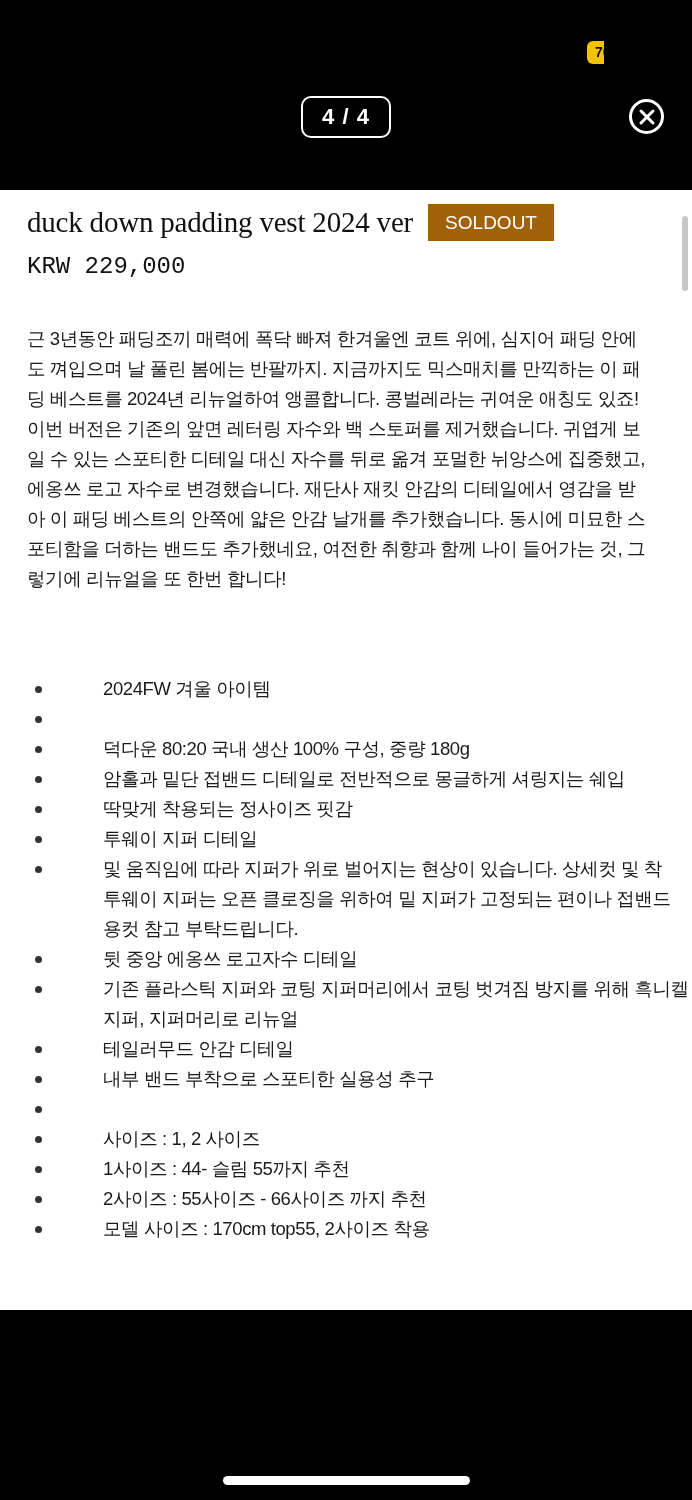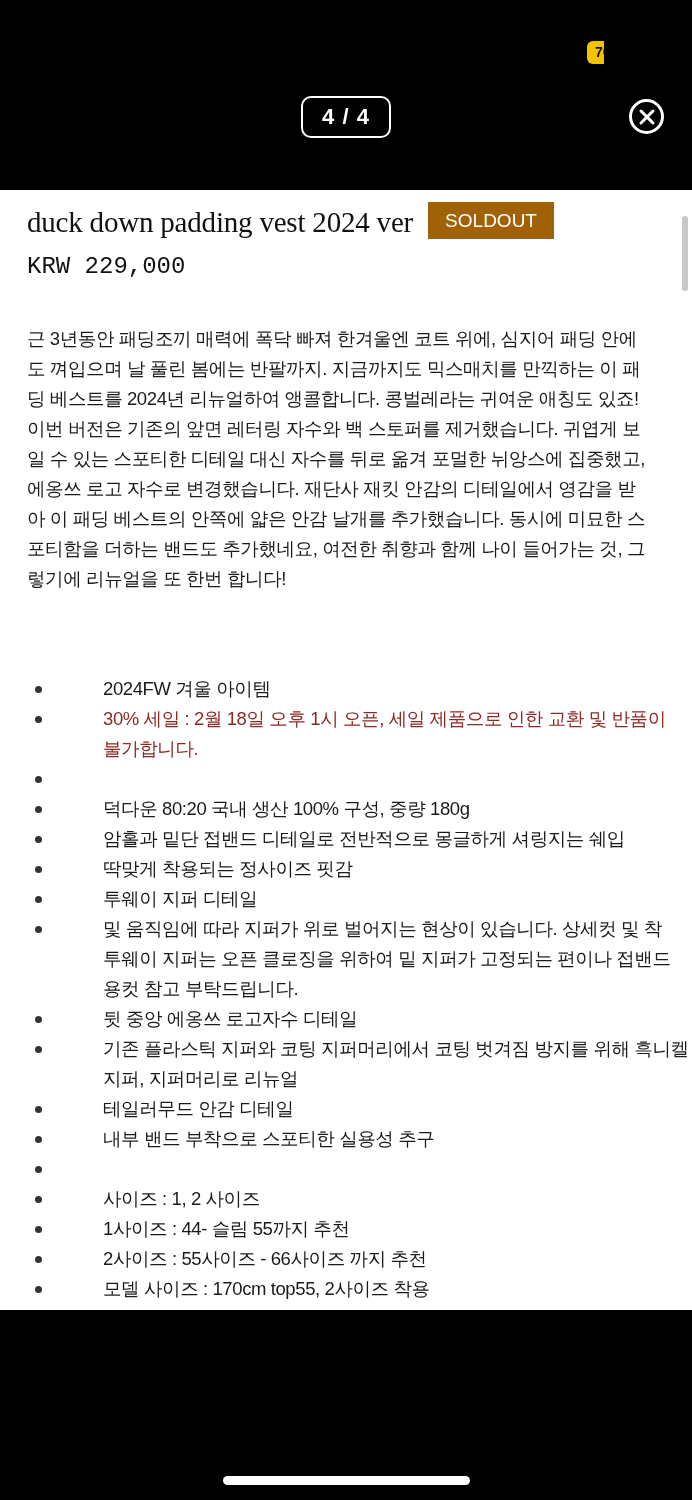--- a/index.html
+++ b/index.html
@@ -83,21 +83,21 @@
       width: 6px;
       height: 75px;
       background: #c8c8c8;
       border-radius: 3px;
     }
     .title-row {
       position: absolute;
       left: 27px;
       top: 12px;
       display: flex;
-      align-items: flex-start;
+      align-items: center;
     }
     .product-title {
       font-family: "Liberation Serif", "DejaVu Serif", serif;
       font-size: 29px;
       color: #111;
       letter-spacing: -0.2px;
       line-height: 40px;
     }
     .soldout-badge {
       margin-left: 15px;
@@ -203,24 +203,20 @@
       <span class="desc-line">에옹쓰 로고 자수로 변경했습니다. 재단사 재킷 안감의 디테일에서 영감을 받</span>
       <span class="desc-line">아 이 패딩 베스트의 안쪽에 얇은 안감 날개를 추가했습니다. 동시에 미묘한 스</span>
       <span class="desc-line">포티함을 더하는 밴드도 추가했네요, 여전한 취향과 함께 나이 들어가는 것, 그</span>
       <span class="desc-line">렇기에 리뉴얼을 또 한번 합니다!</span>
     </div>
 
     <ul class="features">
       <li>
           <span class="line">2024FW 겨울 아이템</span>
         </li>
-      <li class="sale">
-        <span class="line">30% 세일 : 2월 18일 오후 1시 오픈, 세일 제품으로 인한 교환 및 반품이</span>
-        <span class="line">불가합니다.</span>
-      </li>
       <li>
           <span class="line"></span>
         </li>
       <li>
           <span class="line">덕다운 80:20 국내 생산 100% 구성, 중량 180g</span>
         </li>
       <li>
           <span class="line">암홀과 밑단 접밴드 디테일로 전반적으로 몽글하게 셔링지는 쉐입</span>
         </li>
       <li>

